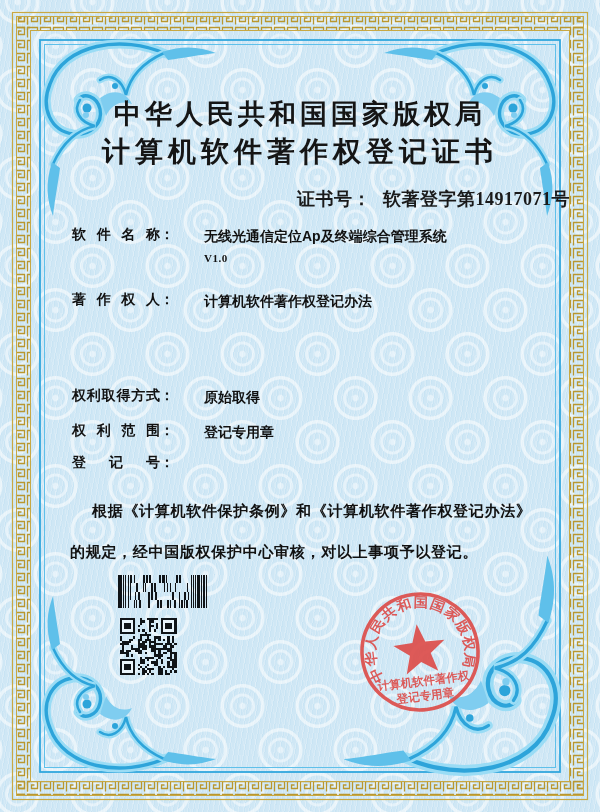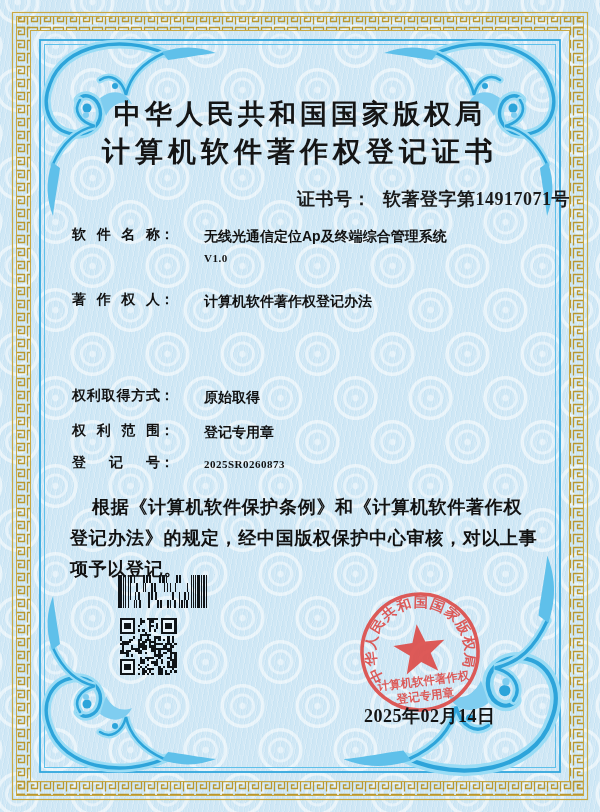--- a/index.html
+++ b/index.html
@@ -25,23 +25,23 @@
   .t1{top:96px;font-size:27px;letter-spacing:4px;}
   .t2{top:133px;font-size:28px;letter-spacing:5px;}
   .certno{top:187px;right:66px;font-size:18px;font-weight:bold;color:#1a1a1a;
     font-family:"Liberation Serif","DejaVu Serif",serif;letter-spacing:.5px;}
   .certno .gap{display:inline-block;width:12px;}
   .frow{left:72px;display:flex;align-items:flex-start;font-size:14px;font-weight:bold;color:#111;}
   .flabel{display:inline-block;width:88px;text-align:justify;text-align-last:justify;flex:none;}
   .fcolon{flex:none;}
   .fvalue{margin-left:30px;line-height:21px;}
   .vnum{font-family:"Liberation Serif","DejaVu Serif",serif;font-size:11px;letter-spacing:.5px;}
-  .statement{left:70px;top:492px;width:470px;margin:0;font-size:18px;font-weight:bold;
-    color:#111;line-height:31px;letter-spacing:.7px;text-indent:22px;
-    font-family:Liberation Sans, sans-serif;}
+  .statement{left:70px;top:492px;width:470px;margin:0;font-size:15px;font-weight:bold;
+    color:#111;line-height:41px;letter-spacing:.7px;text-indent:22px;
+    font-family:Liberation Mono, monospace;}
   .barcode{left:118px;top:575px;width:90px;height:33px;}
   .qr{left:119px;top:618px;width:58px;height:57px;}
   .barcode svg,.qr svg{display:block;width:100%;height:100%;}
   .seal{left:352px;top:586px;width:136px;height:132px;opacity:.9;}
   .issue-date{left:364px;top:704px;font-size:18px;font-weight:bold;color:#141414;
     font-family:"Liberation Serif","DejaVu Serif",serif;letter-spacing:.5px;}
 </style>
 </head>
 <body>
 
@@ -109,21 +109,20 @@
     <span class="fvalue">原始取得</span>
   </div>
   <div class="abs frow" style="top:422px;">
     <span class="flabel">权利范围</span>
       <span class="fcolon">：</span>
     <span class="fvalue">登记专用章</span>
   </div>
   <div class="abs frow" style="top:454px;justify-content:center;">
     <span class="flabel">登记号</span>
       <span class="fcolon">：</span>
-    <span class="fvalue vnum">2025SR0260873</span>
   </div>
 
   <p class="abs statement">根据《计算机软件保护条例》和《计算机软件著作权登记办法》的规定，经中国版权保护中心审核，对以上事项予以登记。</p>
 
   <div class="abs barcode">
     <svg id="bc" viewBox="0 0 90 33" shape-rendering="crispEdges">
         <rect x="0" y="0" width="3.6" height="33" fill="#101418"></rect>
         <rect x="4.8" y="0" width="1" height="33" fill="#101418"></rect>
         <rect x="6.8" y="0" width="1.6" height="33" fill="#101418"></rect>
         <rect x="9.6" y="0" width="1" height="33" fill="#101418"></rect>
@@ -410,15 +409,14 @@
       <circle cx="0" cy="0" r="58" fill="none" stroke="#dd4a47" stroke-width="3.6"></circle>
       <text font-size="13.5" letter-spacing="1">
         <textPath href="#arcP" startOffset="0" textLength="186" lengthAdjust="spacingAndGlyphs">中华人民共和国国家版权局</textPath>
       </text>
       <polygon points="0,-27 6.5,-8.9 25.7,-8.3 10.5,3.4 15.9,21.8 0,11 -15.9,21.8 -10.5,3.4 -25.7,-8.3 -6.5,-8.9" transform="translate(0,-1)"></polygon>
       <text x="0" y="33" text-anchor="middle" font-size="11.5">计算机软件著作权</text>
       <text x="0" y="48" text-anchor="middle" font-size="11.5">登记专用章</text>
     </g>
   </svg>
 
-  <div class="abs issue-date">2025年02月14日</div>
 
 </div>
 
 </body></html>

